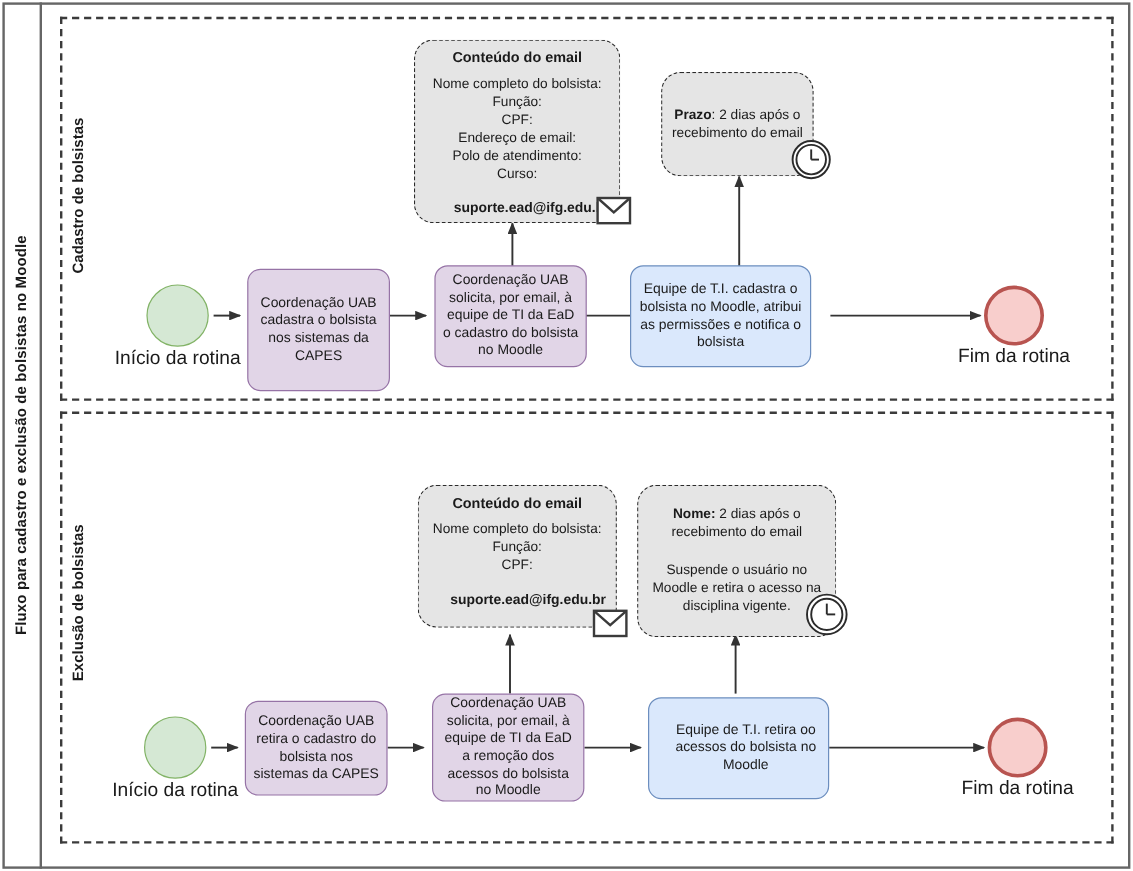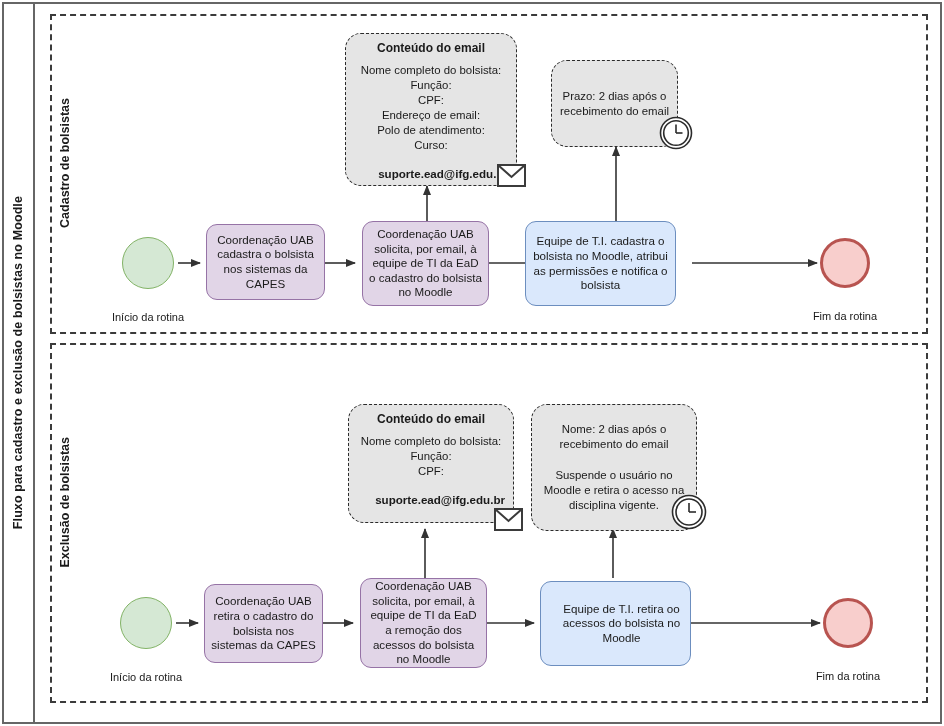--- a/index.html
+++ b/index.html
@@ -80,23 +80,23 @@
     position: absolute; left: 0; top: 0;
     width: 100%; height: 100%;
     border-radius: 50%;
   }
   .circle-node.start .ring { background: #d5e8d4; border: 1.8px solid #82b366; }
   .circle-node.end   .ring { background: #f8cecc; border: 3.2px solid #b85450; }
   .circle-caption {
     position: absolute;
     top: 100%; left: 50%;
     transform: translateX(-50%);
-    margin-top: 22px;
+    margin-top: 1px;
     white-space: nowrap;
-    font-size: 11px;
+    font-size: 16px;
     color: #1a1a1a;
   }
   
   .callout {
     position: absolute;
     border: 1.5px dashed #2b2b2b;
     border-radius: 16px;
     background: #e5e5e5;
     text-align: center;
     font-size: 11.4px;
@@ -112,21 +112,21 @@
   }
   .callout .c-line { display: block; }
   .callout .c-email {
     font-weight: bold;
     display: block;
     margin-top: 13px;
     font-size: 11.6px;
     text-align: right;
   }
   .callout .c-para { display: block; margin-top: 16px; }
-  .callout b { font-weight: normal; }
+  .callout b { font-weight: bold; }
 
   .icon-badge { position: absolute; }
   svg { display: block; overflow: visible; }
   .edges { position: absolute; left: 0; top: 0; width: 944px; height: 726px; pointer-events: none; }
 </style>
 </head>
 <body>
 
 <div id="canvas">
 
@@ -158,21 +158,21 @@
     <line x1="427" y1="222" x2="427" y2="186" stroke="#333333" stroke-width="1.6" marker-end="url(#arrow)"></line>
 
     <line x1="616" y1="222" x2="616" y2="147" stroke="#333333" stroke-width="1.6" marker-end="url(#arrow)"></line>
   </svg>
 
   <div class="circle-node start" style="left:122px; top:237px; width:52px; height:52px;">
     <span class="ring"></span>
     <span class="circle-caption">Início da rotina</span>
   </div>
 
-  <div class="node proc purple" style="left:206px; top:224px; width:119px; height:76px;">Coordenação UAB cadastra o bolsista nos sistemas da CAPES</div>
+  <div class="node proc purple" style="left:206px; top:224px; width:119px; height:102px;">Coordenação UAB cadastra o bolsista nos sistemas da CAPES</div>
 
   <div class="node proc purple" style="left:362px; top:221px; width:127px; height:85px;">Coordenação UAB solicita, por email, à equipe de TI da EaD o cadastro do bolsista no Moodle</div>
 
   <div class="node proc blue" style="left:525px; top:221px; width:151px; height:85px;">Equipe de T.I. cadastra o bolsista no Moodle, atribui as permissões e notifica o bolsista</div>
 
   <div class="circle-node end" style="left:820px; top:238px; width:50px; height:50px;">
     <span class="ring"></span>
     <span class="circle-caption">Fim da rotina</span>
   </div>
 

